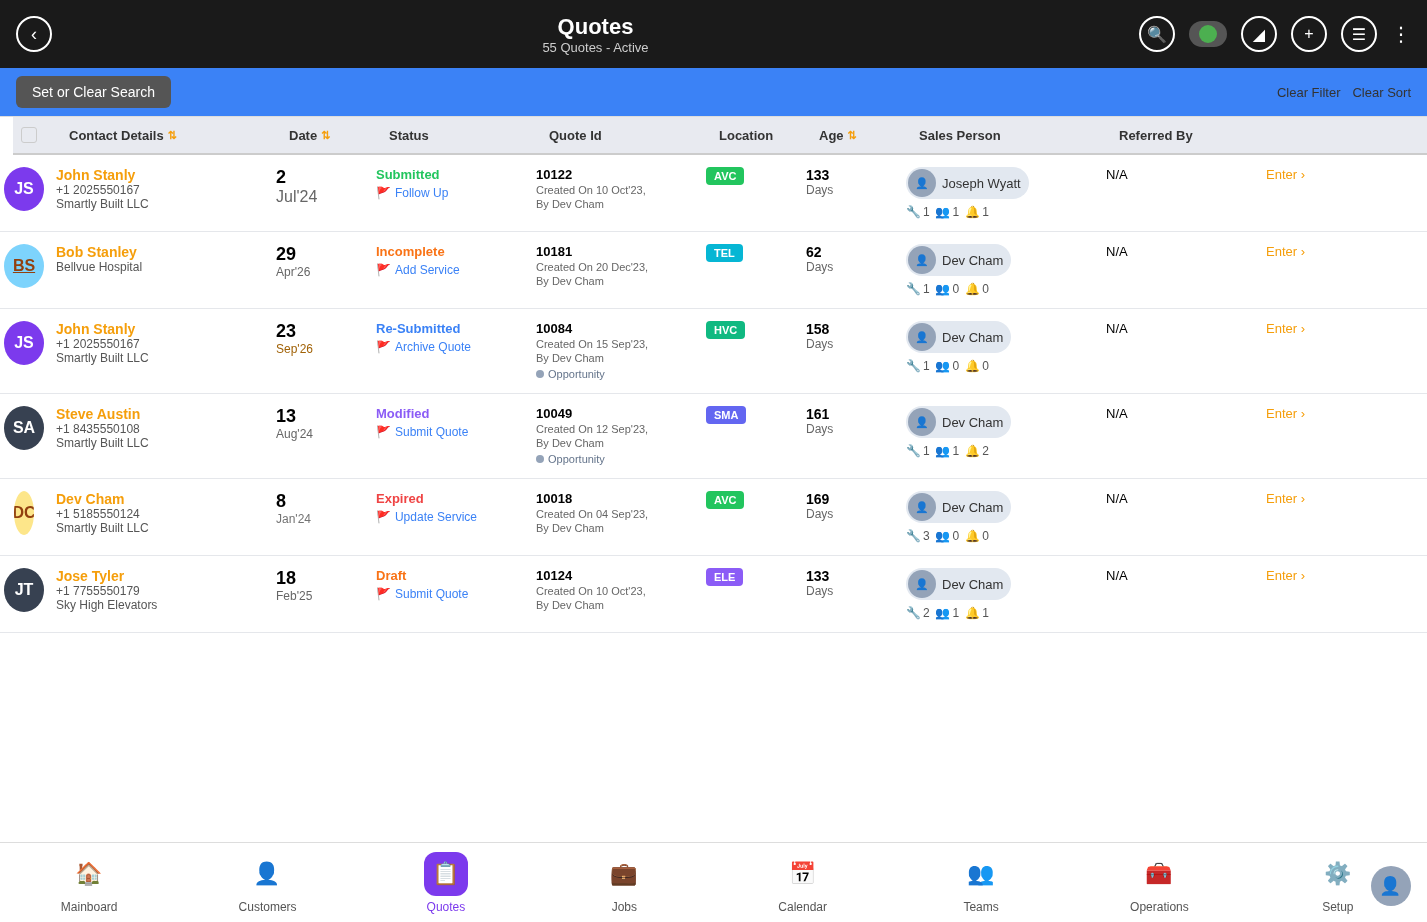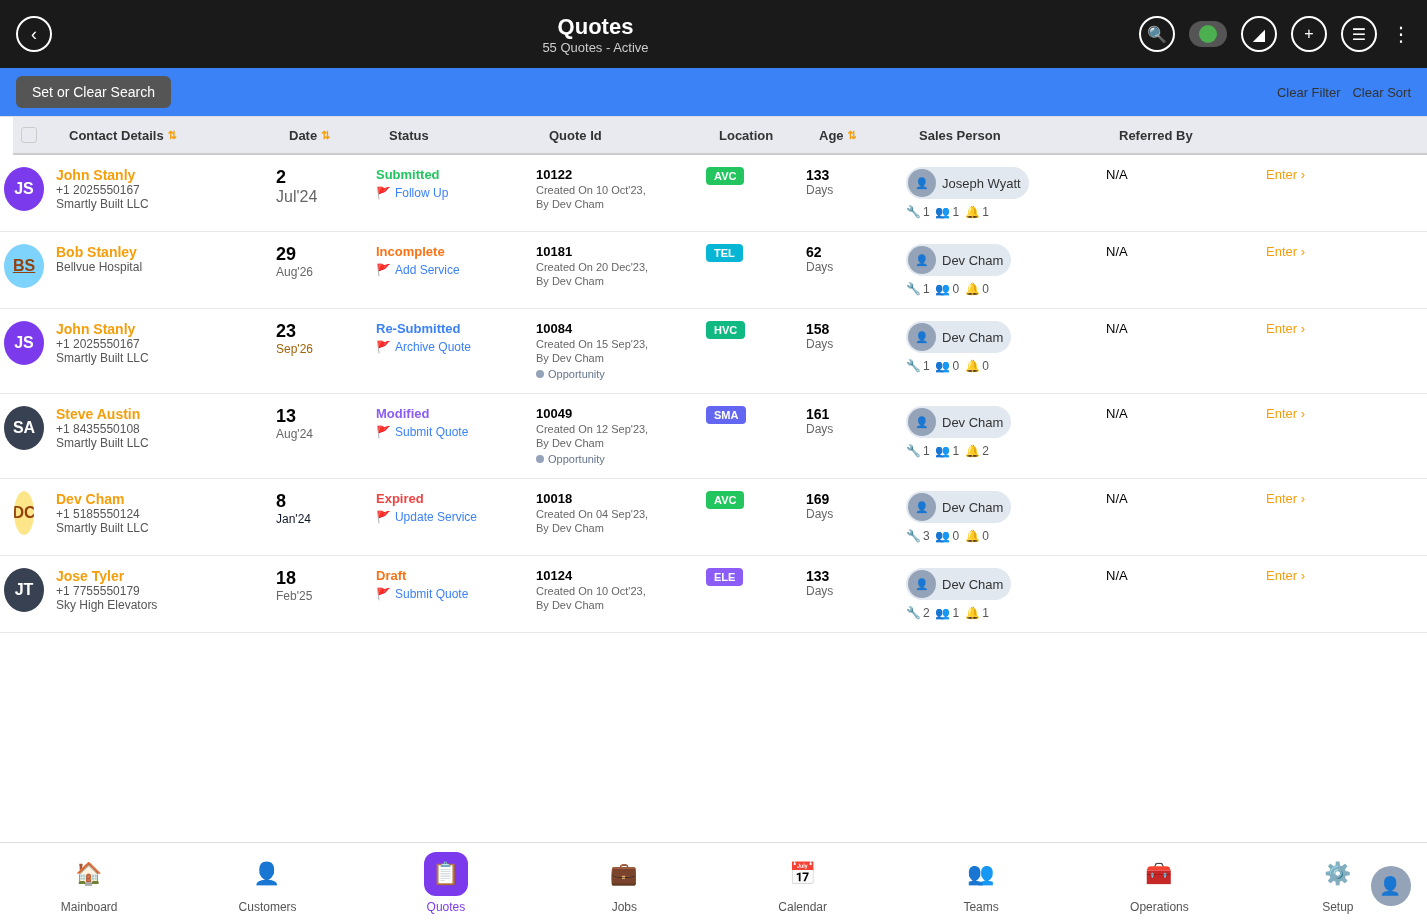--- a/index.html
+++ b/index.html
@@ -299,21 +299,21 @@
         BS
       </div>
     </div>
     <div class="cell">
       <div class="contact-name">Bob Stanley</div>
 
       <div class="contact-company">Bellvue Hospital</div>
     </div>
     <div class="cell">
       <div style="font-size:18px;font-weight:700;">29</div>
-      <div style="font-size:12px;color:#666;">Aug'26</div>
+      <div style="font-size:12px;color:#666;">Apr'26</div>
     </div>
     <div class="cell">
       <div class="status-incomplete">Incomplete</div>
       <div class="action-link">
         <span>🚩</span> Add Service
       </div>
     </div>
     <div class="cell">
       <div style="font-weight:600;">10181</div>
       <div class="quote-created">Created On 20 Dec'23,</div>
@@ -461,21 +461,21 @@
         DC
       </div>
     </div>
     <div class="cell">
       <div class="contact-name">Dev Cham</div>
       <div class="contact-phone">+1 5185550124</div>
       <div class="contact-company">Smartly Built LLC</div>
     </div>
     <div class="cell">
       <div style="font-size:18px;font-weight:700;">8</div>
-      <div style="font-size:12px;color:#0f172a;">Jan'24</div>
+      <div style="font-size:12px;color:#737373;">Jan'24</div>
     </div>
     <div class="cell">
       <div class="status-expired">Expired</div>
       <div class="action-link">
         <span>🚩</span> Update Service
       </div>
     </div>
     <div class="cell">
       <div style="font-weight:600;">10018</div>
       <div class="quote-created">Created On 04 Sep'23,</div>

